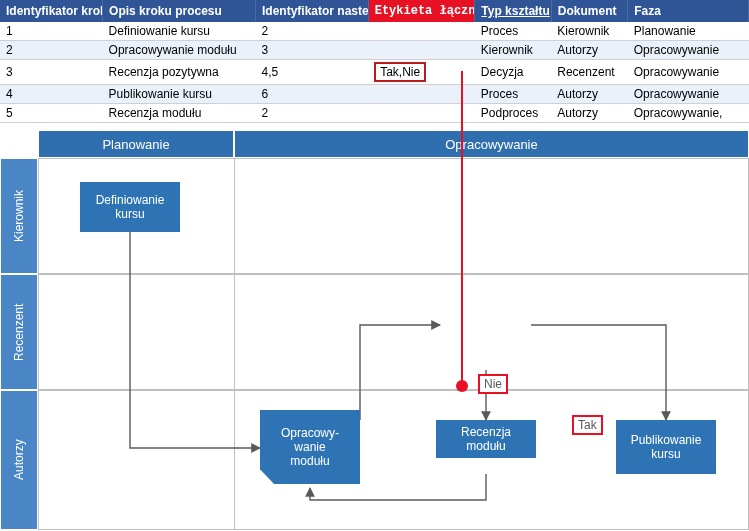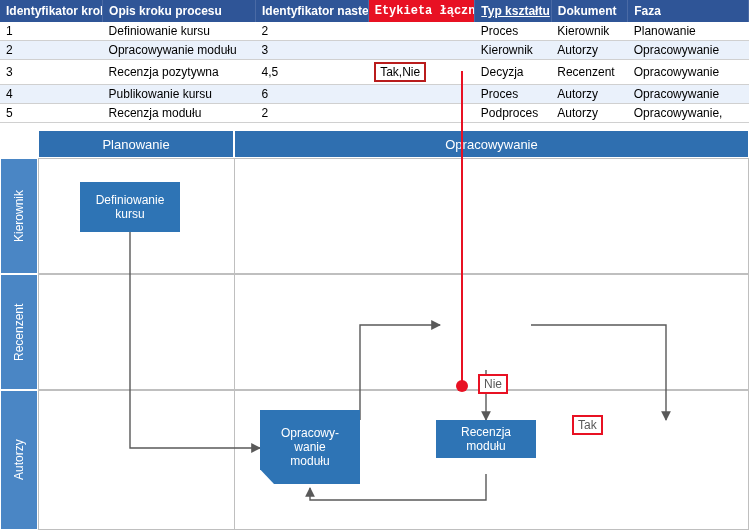--- a/index.html
+++ b/index.html
@@ -155,19 +155,20 @@
     <path d="M448,212 L448,262" fill="none" stroke="#595959" stroke-width="1.4" marker-end="url(#arr)"></path>
 
     <path d="M493,167 L628,167 L628,262" fill="none" stroke="#595959" stroke-width="1.4" marker-end="url(#arr)"></path>
 
     <path d="M448,316 L448,342 L272,342 L272,330" fill="none" stroke="#595959" stroke-width="1.4" marker-end="url(#arr)"></path>
   </svg>
 
   <div class="box def">Definiowanie kursu</div>
   <div class="box opra-shape">Opracowy-<br>wanie<br>modułu</div>
   <div class="box rec">Recenzja<br>modułu</div>
+  <div class="box pub">Publikowanie<br>kursu</div>
 
   <div class="lbl nie">Nie</div>
   <div class="lbl tak">Tak</div>
 </div>
 
 <div class="callout-line"></div>
 <div class="callout-dot"></div>
 
 </body></html>

